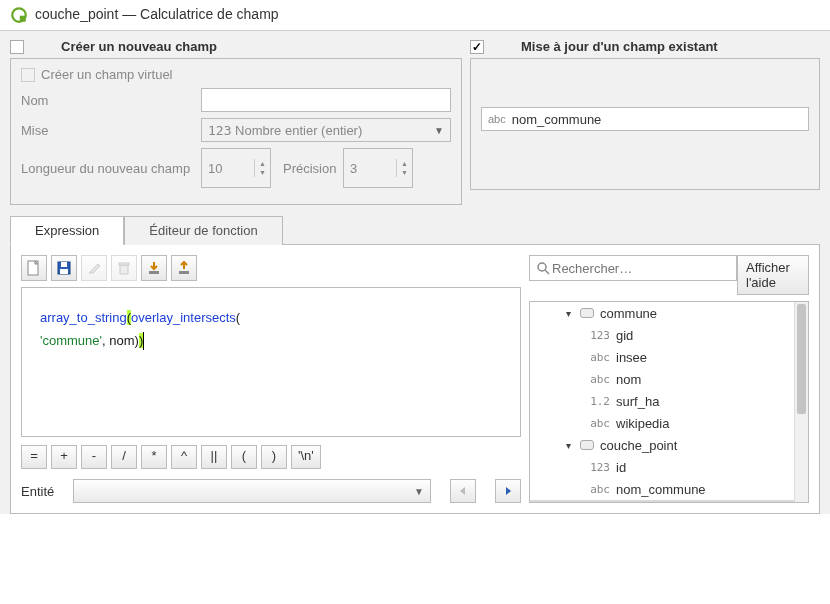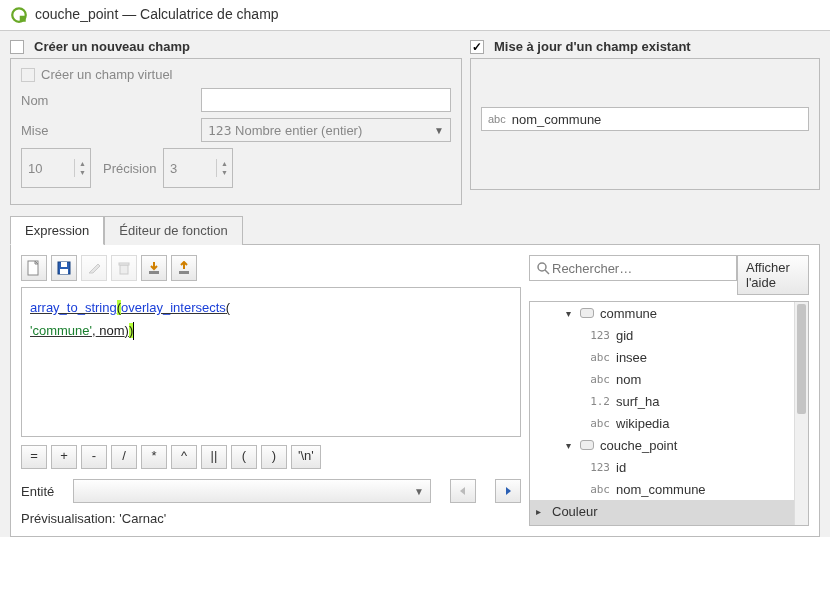--- a/index.html
+++ b/index.html
@@ -9,47 +9,47 @@
   .titlebar-text { font-size: 14px; }
   .mainarea { background: #f1f1f1; padding: 8px 10px 0 10px; }
   .toprow { display: flex; align-items: center; padding: 4px 0 10px 4px; color: #777; }
   .checkbox { width: 14px; height: 14px; border: 1px solid #aaa; background: #fff; margin-right: 6px; display: inline-flex; align-items: center; justify-content: center; }
   .checkbox.disabled { border-color: #ccc; background: #f1f1f1; }
   .checkbox.checked::after { content: "✓"; font-size: 12px; line-height: 1; color: #000; font-weight: bold; }
   .twocol { display: flex; gap: 8px; }
   .panel { border: 1px solid #bbb; background: #f1f1f1; padding: 8px 10px 10px 10px; }
   .panel.left { flex: 1; }
   .panel.right { width: 350px; }
-  .panelhead { display: flex; align-items: center; margin: -8px -10px 8px -10px; padding: 0 10px 4px 10px; }
+  .panelhead { display: flex; align-items: center; margin: -8px -10px 8px -10px; padding: 0 10px 4px 10px; gap: 27px; }
   .panelhead.abovepanel { margin: 0 0 4px 0; padding: 0; }
   .panelhead-label { font-weight: bold; margin-left: 4px; }
   .formrow { display: flex; align-items: center; margin-bottom: 6px; color: #888; }
   .formrow .lbl { width: 180px; }
   .formrow .lbl.short { width: 60px; }
   input[type=text].ctl, .combo { height: 24px; border: 1px solid #bbb; background: #fff; padding: 2px 6px; }
   .combo { display: flex; align-items: center; justify-content: space-between; background: linear-gradient(#fefefe,#eaeaea); }
   .combo.disabled, input.disabled { background: #f1f1f1; color: #888; }
   .combo .arrow { font-size: 10px; color: #666; }
   .spin { display: flex; align-items: center; height: 40px; border: 1px solid #bbb; background: #f1f1f1; color: #888; }
   .spin .val { flex:1; padding: 0 6px; }
   .spin .updn { width: 16px; display: flex; flex-direction: column; border-left: 1px solid #ccc; }
   .spin .updn div { flex:1; text-align:center; font-size: 7px; line-height: 9px; color:#888; }
   .fieldselect { width: 100%; height: 24px; border: 1px solid #bbb; background: #fff; display: flex; align-items: center; padding: 0 6px; margin-top: 40px; }
   .fieldselect .abc { color: #888; font-size: 11px; margin-right: 6px; }
 
   .tabs { display: flex; margin-top: 10px; }
-  .tab { padding: 6px 14px; border: 1px solid #bbb; border-bottom: none; background: #f1f1f1; position: relative; top: 1px; }
+  .tab { padding: 6px 24px; border: 1px solid #bbb; border-bottom: none; background: #f1f1f1; position: relative; top: 1px; }
   .tab.active { background: #fff; border-bottom: 1px solid #fff; z-index: 2; }
   .tab.inactive { color: #555; }
   .tabbody { border: 1px solid #bbb; background: #fff; padding: 10px; display: flex; gap: 8px; }
 
   .leftexpr { flex: 1; display: flex; flex-direction: column; }
   .toolbar { display: flex; gap: 4px; margin-bottom: 6px; }
   .tbtn { width: 26px; height: 26px; border: 1px solid #bbb; background: linear-gradient(#fdfdfd,#e8e8e8); display:flex; align-items:center; justify-content:center; }
-  .exprbox { border: 1px solid #bbb; min-height: 150px; padding: 8px; font-family: Consolas, monospace; font-size: 15px; line-height: 22px; text-decoration: underline; }
+  .exprbox { border: 1px solid #bbb; min-height: 150px; padding: 18px; font-family: Consolas, monospace; font-size: 15px; line-height: 22px; }
   .expr-func { color: #1a3fd8; }
   .expr-str { color: #1a7f2e; }
   .expr-lit { color: #1a1a1a; }
   .hlparen { background: #b6ff3a; }
   .cursor { display:inline-block; width:1px; height:18px; background:#000; vertical-align: middle; }
 
   .oprow { display:flex; gap:4px; margin-top: 8px; }
   .opbtn { min-width: 26px; height: 24px; border:1px solid #bbb; background: linear-gradient(#fdfdfd,#e8e8e8); text-align:center; padding: 2px 6px; }
   .entrow { display:flex; align-items:center; gap:19px; margin-top: 10px; }
   .entrow .combo { flex:1; }
@@ -103,20 +103,21 @@
           <input type="text" class="ctl disabled" style="flex: 1 1 0%;">
         </div>
         <div class="formrow">
           <span class="lbl">Mise</span>
           <div class="combo disabled" style="flex:1">
             <span><span style="color:#888;font-family:Consolas,monospace">123</span> <span>Nombre entier (entier)</span></span>
             <span class="arrow">▼</span>
           </div>
         </div>
         <div class="formrow">
+          <span class="lbl">Longueur du nouveau champ</span>
           <div class="spin" style="width:70px">
             <span class="val">10</span>
             <div class="updn">
                 <div>▲</div>
                 <div>▼</div>
               </div>
           </div>
           <span class="lbl short" style="margin-left:12px">Précision</span>
           <div class="spin" style="width:70px">
             <span class="val">3</span>
@@ -212,24 +213,20 @@
             <svg width="10" height="10">
               <path d="M7 1 L2 5 L7 9 Z" fill="#bbb"></path>
             </svg>
           </div>
         <div class="navbtn">
             <svg width="10" height="10">
               <path d="M3 1 L8 5 L3 9 Z" fill="#2a5fb4"></path>
             </svg>
           </div>
       </div>
-      <div class="preview">
-        <span>Prévisualisation:</span>
-        <span>'Carnac'</span>
-      </div>
     </div>
 
     <div class="rightexpr">
       <div class="searchrow">
         <div class="search">
           <svg width="14" height="14">
               <circle cx="6" cy="6" r="4" fill="none" stroke="#888" stroke-width="1.5"></circle>
               <line x1="9" y1="9" x2="13" y2="13" stroke="#888" stroke-width="1.5"></line>
             </svg>
           <input placeholder="Rechercher…" style="">

